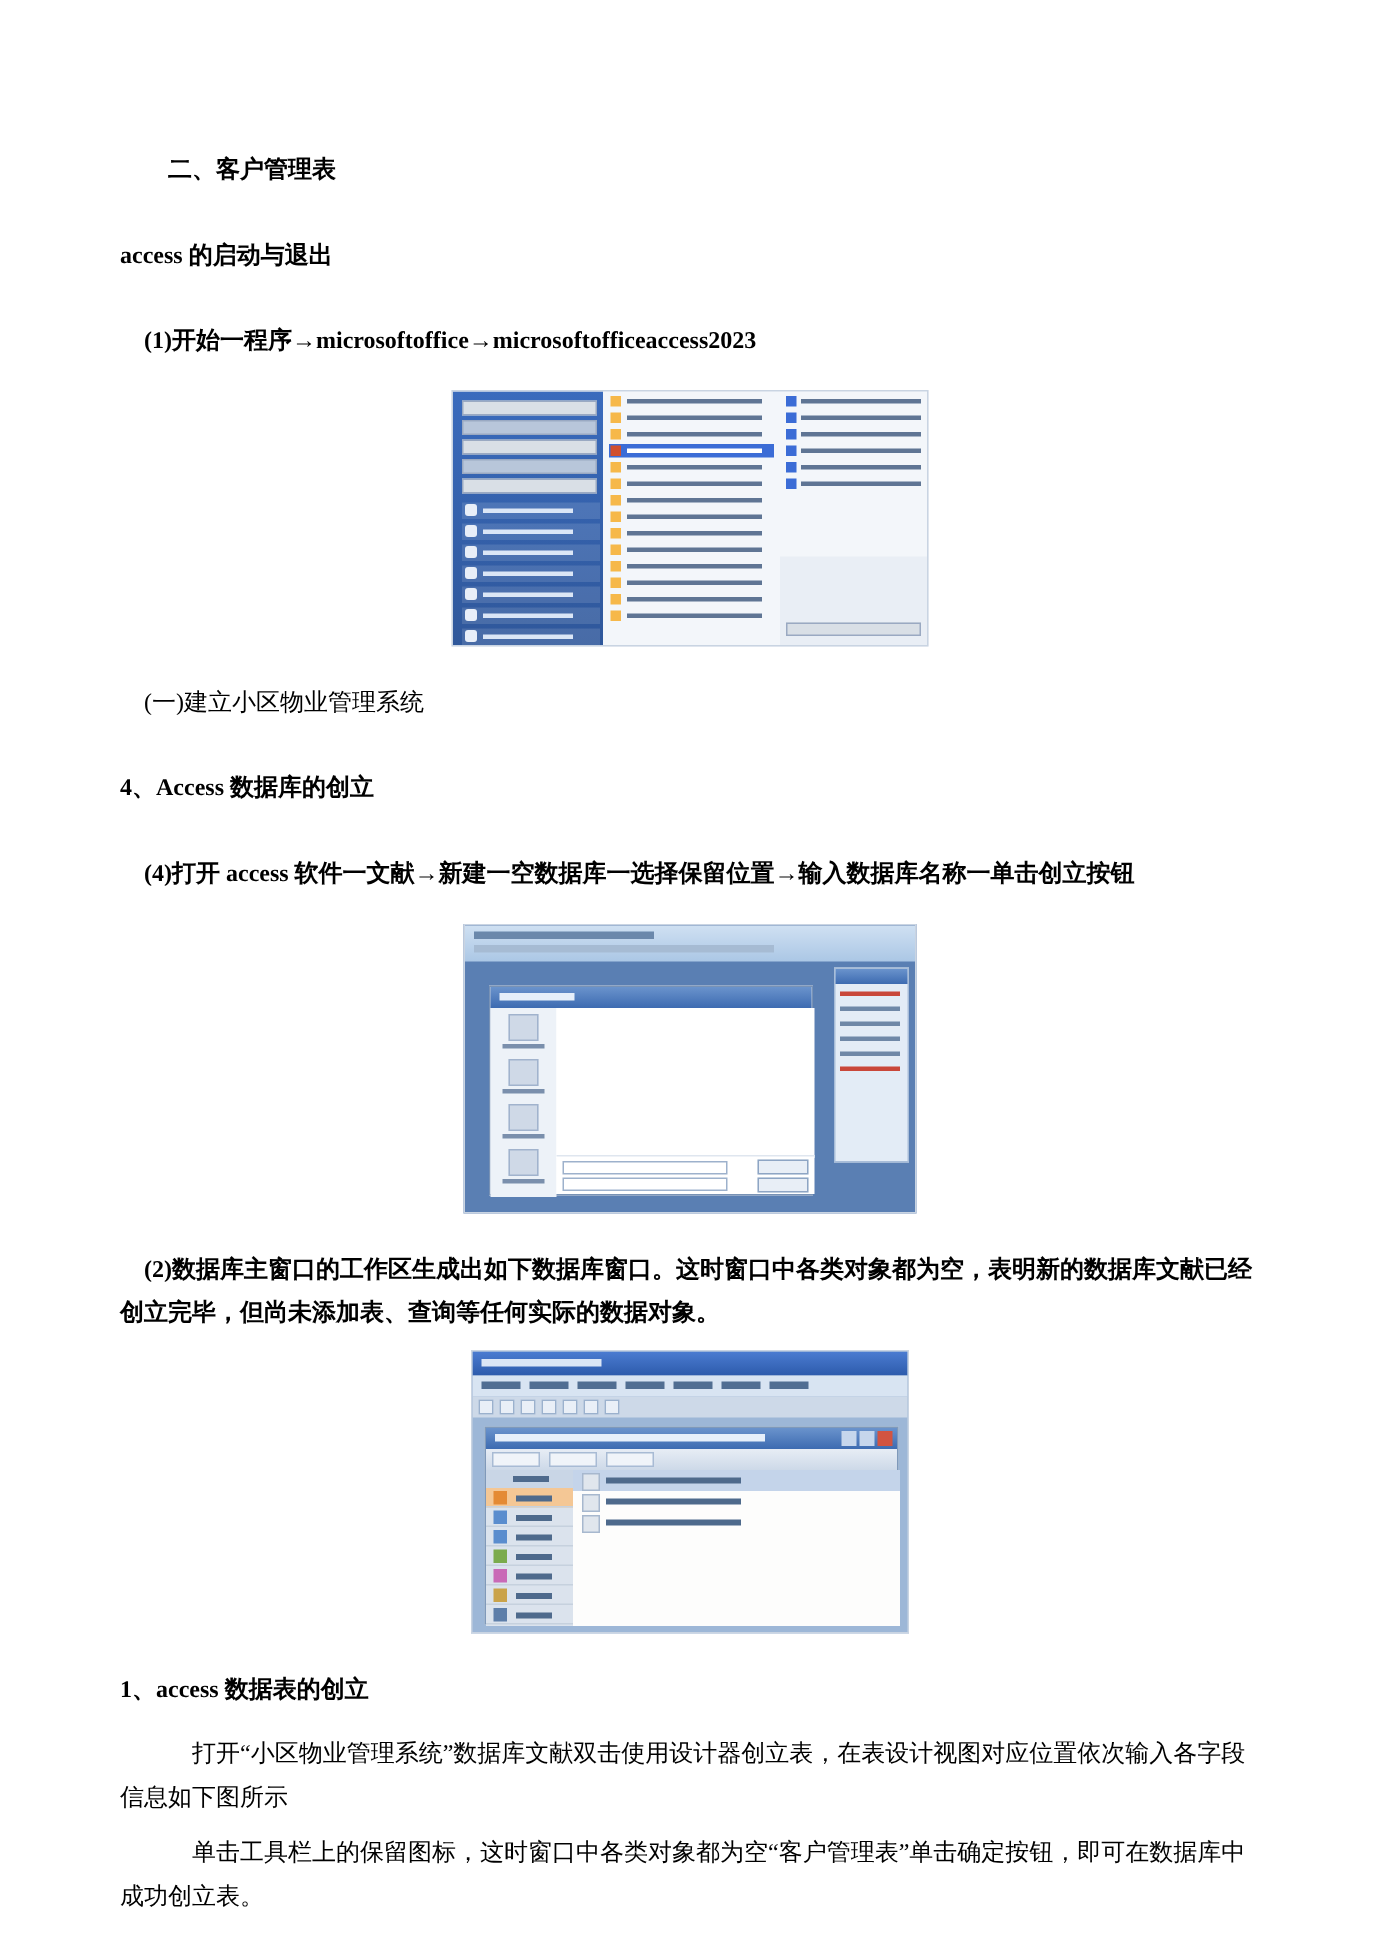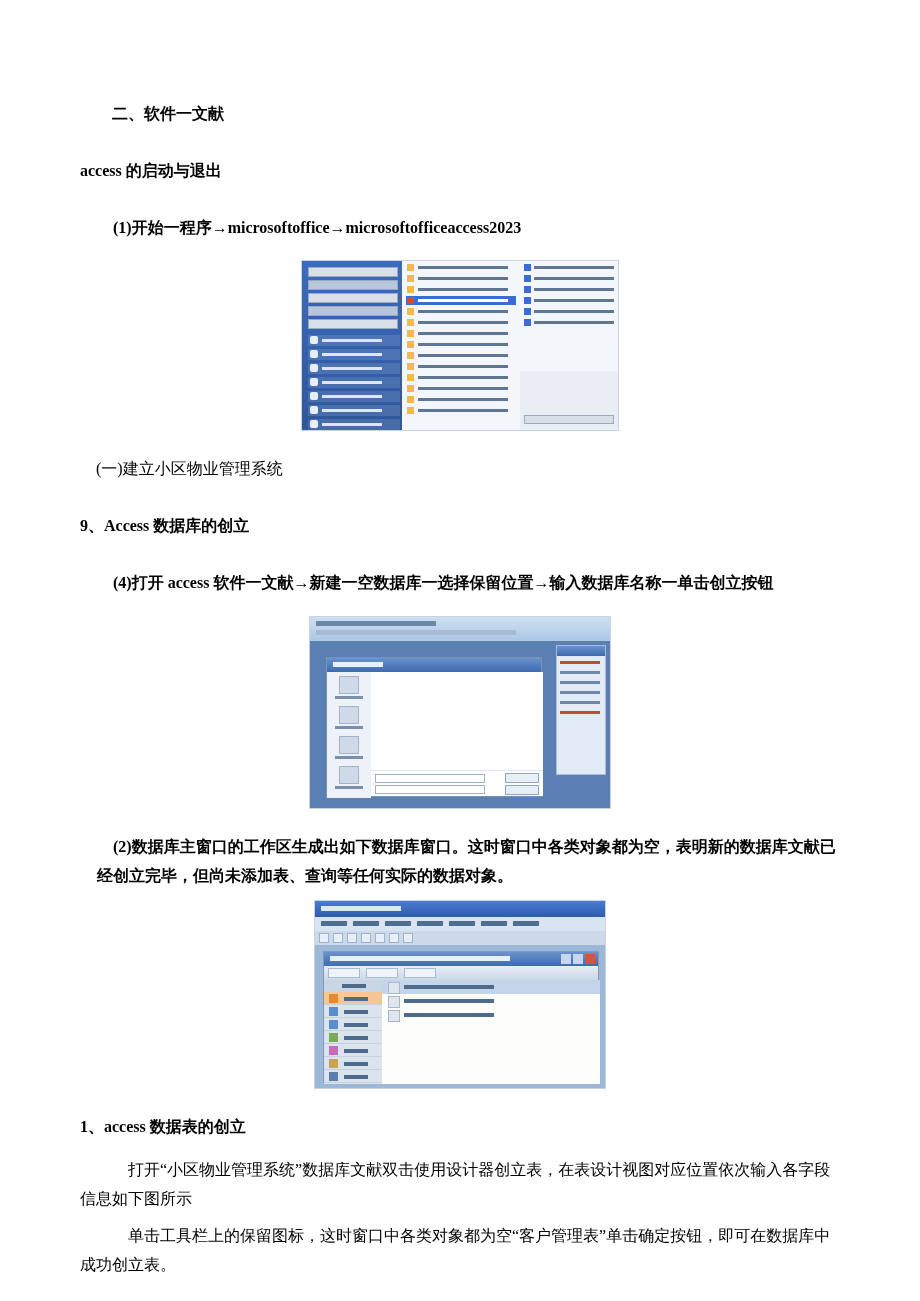--- a/index.html
+++ b/index.html
@@ -19,21 +19,20 @@
       font-weight: bold;
     }
     .para-bold {
       font-weight: bold;
       margin-bottom: 28px;
     }
     .para-bold-indent {
       font-weight: bold;
       margin-bottom: 18px;
       text-indent: 1em;
-      margin-left: 17px;
     }
     .para-indent1 {
       text-indent: 1em;
       margin-bottom: 28px;
     }
     .para-indent3 {
       text-indent: 3em;
       margin-bottom: 8px;
     }
     .img-placeholder {
@@ -126,21 +125,21 @@
     .img3 .inner .main { position:absolute; left:58px; top:28px; width:218px; height:104px; background:#fdfdfc; }
     .img3 .inner .main .mi { height:14px; position:relative; }
     .img3 .inner .main .mi.sel { background:#c4d4ea; }
     .img3 .inner .main .mi::before { content:""; position:absolute; left:6px; top:2px; width:10px; height:10px; background:#e0e6ed; border:1px solid #a7b8ce; }
     .img3 .inner .main .mi::after { content:""; position:absolute; left:22px; top:5px; width:90px; height:4px; background:#4e6a8c; }
 
   </style>
 </head>
 <body>
 
-<p class="section-head">二、软件一文献</p>
+<p class="section-head">二、客户管理表</p>
 
 <p class="para-bold">access 的启动与退出</p>
 
 <p class="para-bold-indent">(1)开始一程序→microsoftoffice→microsoftofficeaccess2023</p>
 
 <div class="img-placeholder img1" title="Windows 开始菜单 → 程序 → Microsoft Office 子菜单截图">
   <div class="col-left">
     <div class="gray-btns">
       <div class="row"></div>
         <div class="row dark"></div>
@@ -180,21 +179,21 @@
       <div class="line"></div>
     <div class="line"></div>
       <div class="line"></div>
       <div class="line"></div>
   </div>
   <div class="bottom-note"></div>
 </div>
 
 <p class="para-indent1">(一)建立小区物业管理系统</p>
 
-<p class="para-bold">9、Access 数据库的创立</p>
+<p class="para-bold">4、Access 数据库的创立</p>
 
 <p class="para-bold-indent">(4)打开 access 软件一文献→新建一空数据库一选择保留位置→输入数据库名称一单击创立按钮</p>
 
 <div class="img-placeholder img2" title="Access 新建空数据库对话框">
   <div class="ribbon">
       <div class="rline"></div>
       <div class="rline2"></div>
     </div>
   <div class="dialog">
     <div class="titlebar"></div>

